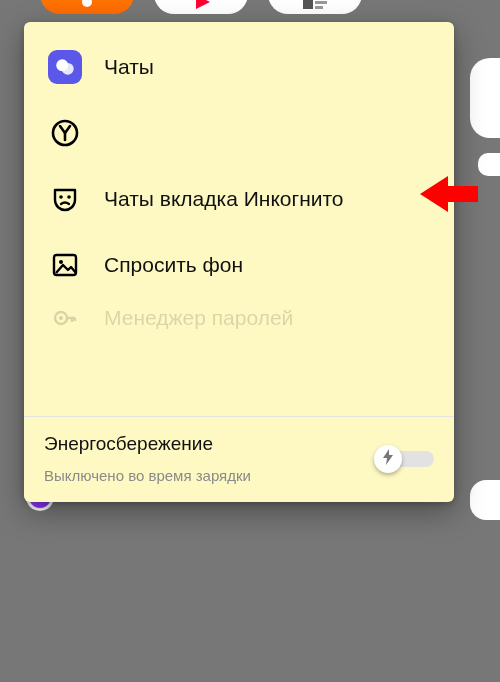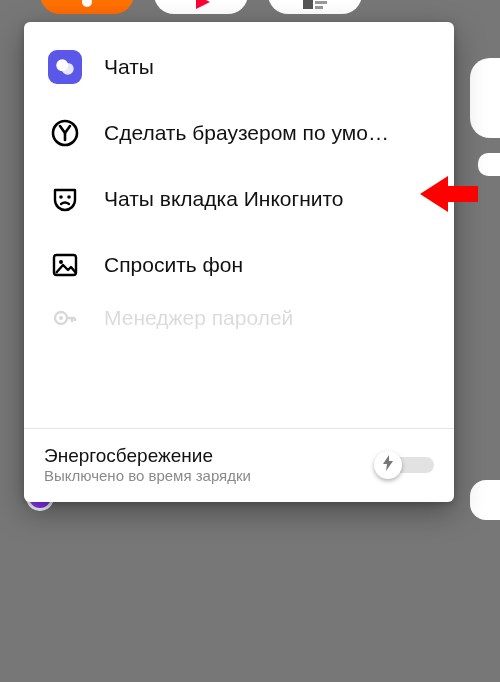--- a/index.html
+++ b/index.html
@@ -20,21 +20,21 @@
   .hint-right-3 { top: 480px; width: 30px; height: 40px; border-top-left-radius: 16px; border-bottom-left-radius: 16px; }
   .hint-left-dot { position: absolute; left: 26px; top: 483px; width: 28px; height: 28px; border-radius: 50%; background: linear-gradient(135deg,#b84bff,#7a2bff); border: 3px solid #fff; }
 
   
   .menu-card {
     position: absolute;
     left: 24px;
     top: 22px;
     width: 430px;
     height: 480px;
-    background: #ffffff;
+    background: #fef9c3;
     border-radius: 6px;
     box-shadow: 0 10px 30px rgba(0,0,0,0.35), 0 2px 6px rgba(0,0,0,0.2);
     display: flex;
     flex-direction: column;
     overflow: hidden;
   }
 
   .menu-list { flex: 1; overflow: hidden; padding-top: 12px; }
   .menu-item {
     display: flex;
@@ -49,21 +49,21 @@
   .menu-item .label { font-size: 21px; color: #111; overflow: hidden; text-overflow: ellipsis; }
   .menu-item.fade .label, .menu-item.fade .icon-slot { opacity: 0.15; }
   .menu-item.fade { height: 40px; }
 
   .chats-badge { width: 34px; height: 34px; border-radius: 9px; background: #5b57e8; display:flex; align-items:center; justify-content:center; }
 
   .divider { height: 1px; background: #e4e4e4; margin: 4px 0 0 0; }
 
   .energy-row { padding: 16px 20px 18px 20px; display:flex; align-items:center; justify-content:space-between; gap: 12px; }
   .energy-text .title { font-size: 19px; color: #111; }
-  .energy-text .sub { font-size: 15px; color: #8a8a8a; margin-top: 0; }
+  .energy-text .sub { font-size: 15px; color: #8a8a8a; margin-top: 12px; }
 
   .toggle {
     width: 60px; height: 28px; position: relative; flex-shrink: 0;
   }
   .toggle-track {
     position:absolute; right:0; top:6px; width: 44px; height: 16px; border-radius: 10px; background: #e2e2e2;
   }
   .toggle-knob {
     position:absolute; left:0; top:0; width: 28px; height: 28px; border-radius: 50%; background: #fff; box-shadow: 0 2px 4px rgba(0,0,0,0.3);
     display:flex; align-items:center; justify-content:center;
@@ -121,21 +121,20 @@
     </div>
 
     <div class="menu-item">
       <span class="icon-slot">
         <svg width="30" height="30" viewBox="0 0 30 30" fill="none">
           <circle cx="15" cy="15" r="12" stroke="#000" stroke-width="2.6"></circle>
           <path d="M10 8 L15 15 L20 8" stroke="#000" stroke-width="2.6" stroke-linecap="round" stroke-linejoin="round"></path>
           <line x1="15" y1="15" x2="15" y2="22" stroke="#000" stroke-width="2.6" stroke-linecap="round"></line>
         </svg>
       </span>
-      <span class="label">Сделать браузером по умо…</span>
     </div>
 
     <div class="menu-item">
       <span class="icon-slot">
         <svg width="30" height="30" viewBox="0 0 30 30" fill="none">
           <path d="M5 6 H25 V16 C25 22 20 26 15 26 C10 26 5 22 5 16 Z" stroke="#000" stroke-width="2.4" stroke-linejoin="round"></path>
           <circle cx="11" cy="13" r="1.8" fill="#000"></circle>
           <circle cx="19" cy="13" r="1.8" fill="#000"></circle>
           <path d="M11 20 Q15 17 19 20" stroke="#000" stroke-width="2.2" stroke-linecap="round" fill="none"></path>
         </svg>

